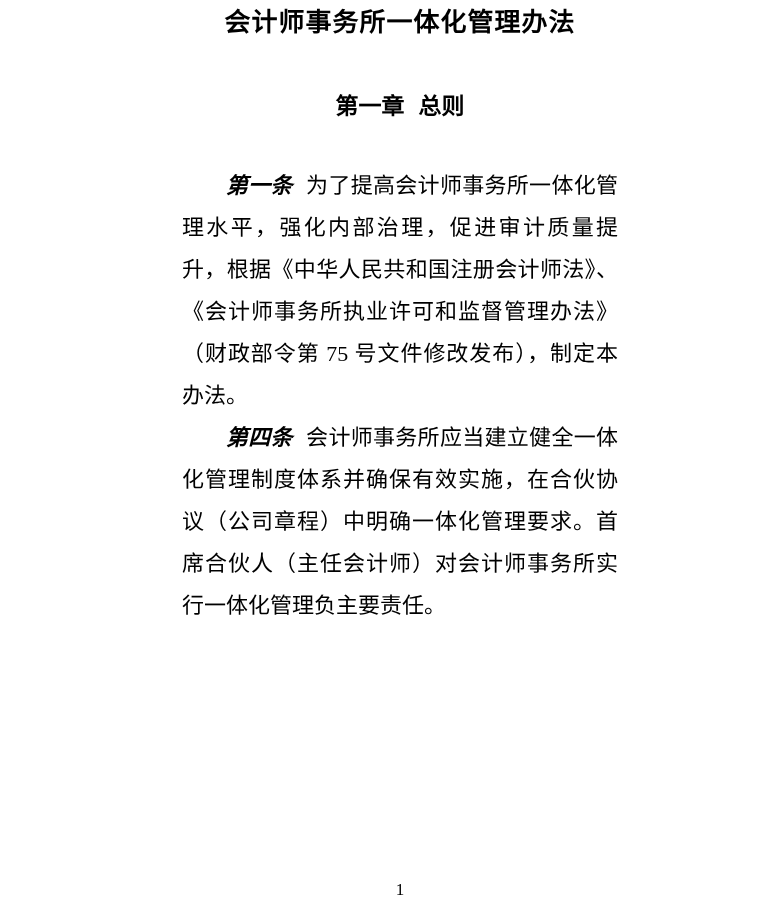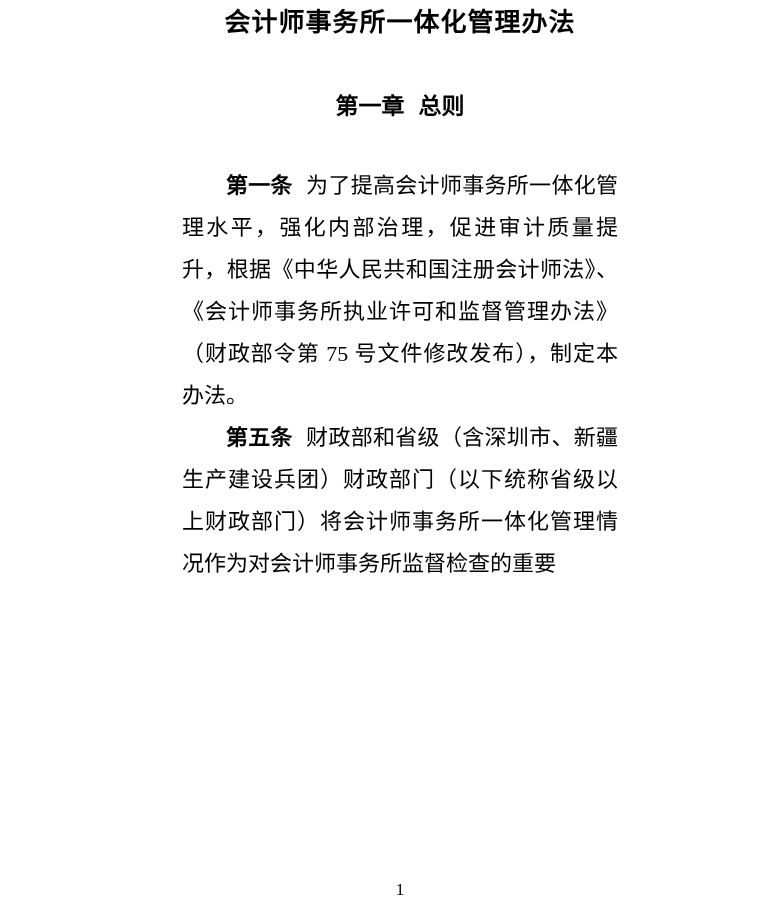--- a/index.html
+++ b/index.html
@@ -43,20 +43,21 @@
     text-justify: inter-ideograph;
   }
   .doc-body p {
     margin: 0;
     padding: 0;
     text-indent: 2em;
   }
   .article-label {
     font-weight: bold;
     margin-right: 0.6em;
+    font-style: italic;
   }
   .page-number {
     position: absolute;
     bottom: 3px;
     left: 117px;
     right: 96px;
     text-align: center;
     font-size: 17px;
     line-height: 20px;
   }
@@ -69,20 +70,20 @@
   <h1 class="doc-title">会计师事务所一体化管理办法</h1>
 
   <h2 class="chapter-heading">第一章 总则</h2>
 
   <div class="doc-body">
 
     <p><span class="article-label">第一条</span><span>为了提高会计师事务所一体化管理水平，强化内部治理，促进审计质量提升，根据《中华人民共和国注册会计师法》、《会计师事务所执业许可和监督管理办法》（财政部令第 75 号文件修改发布），制定本办法。</span></p>
 
 
 
+    <p><span class="article-label">第四条</span><span>会计师事务所应当建立健全一体化管理制度体系并确保有效实施，在合伙协议（公司章程）中明确一体化管理要求。首席合伙人（主任会计师）对会计师事务所实行一体化管理负主要责任。</span></p>
 
-    <p><span class="article-label">第五条</span><span>财政部和省级（含深圳市、新疆生产建设兵团）财政部门（以下统称省级以上财政部门）将会计师事务所一体化管理情况作为对会计师事务所监督检查的重要</span></p>
 
   </div>
 
   <div class="page-number">1</div>
 
 </div>
 
 </body></html>

